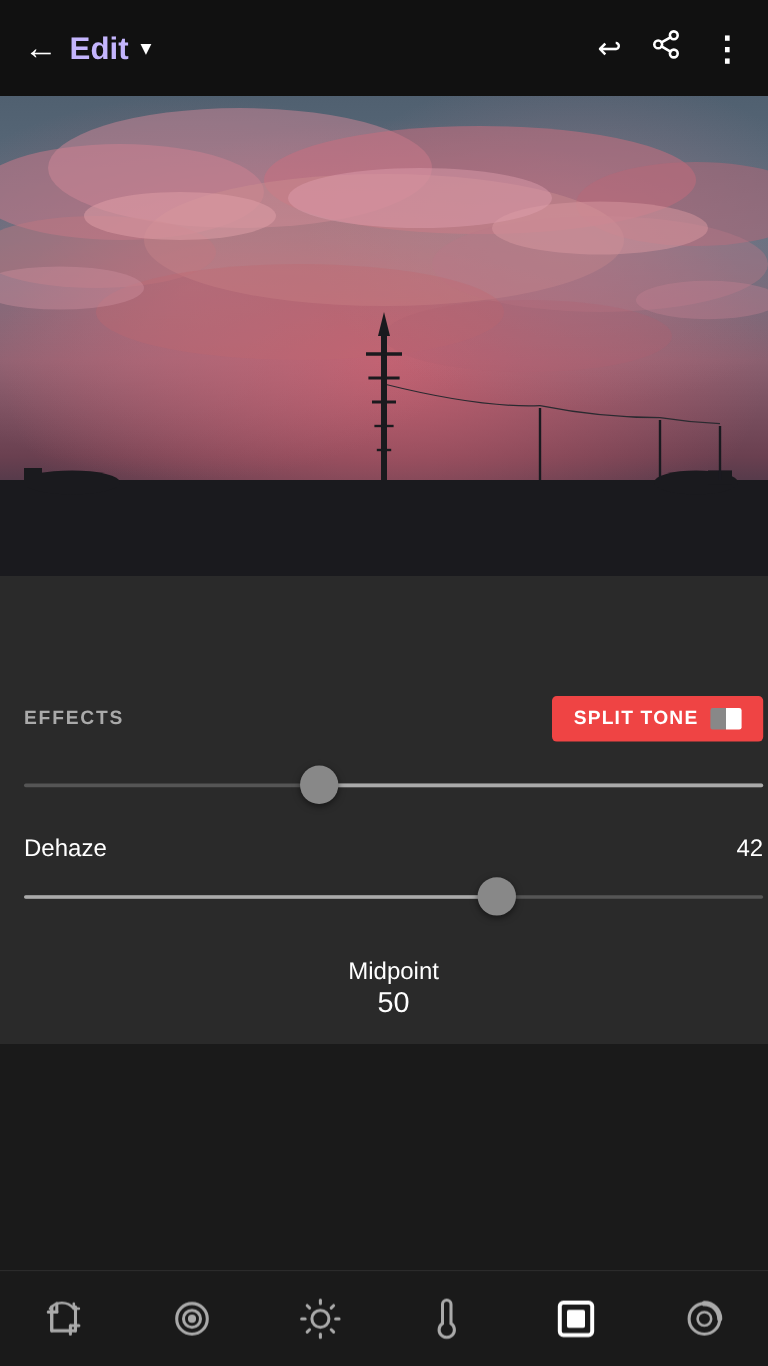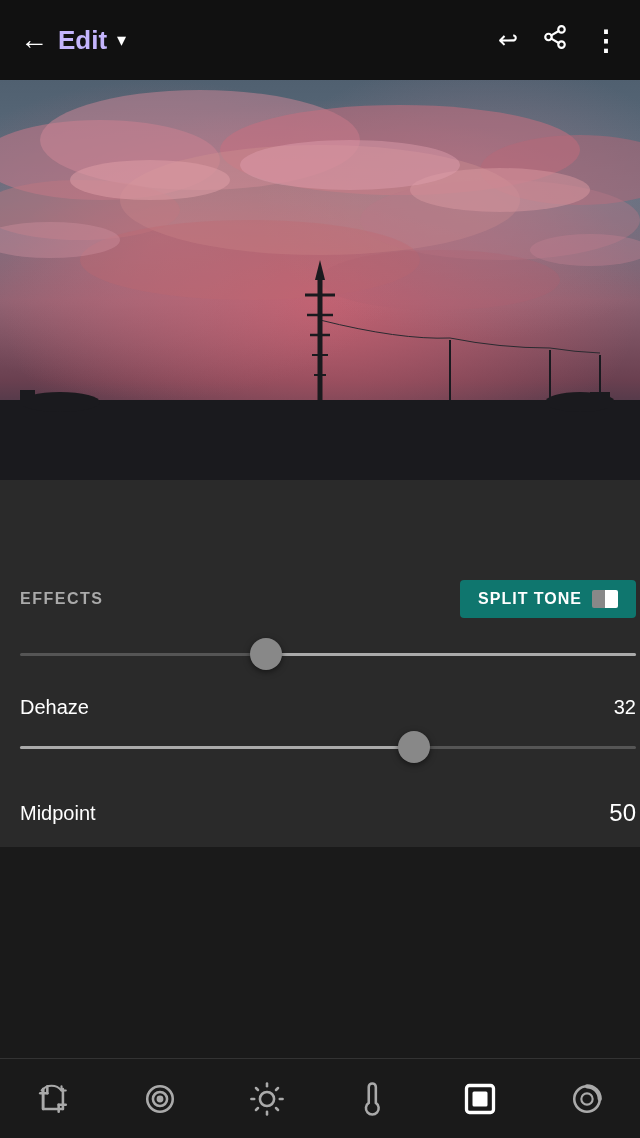--- a/index.html
+++ b/index.html
@@ -81,21 +81,21 @@
       justify-content: space-between;
       padding: 20px 0 18px 0;
     }
     .panel-header-label {
       font-size: 16px;
       font-weight: 600;
       color: #aaaaaa;
       letter-spacing: 1.5px;
     }
     .split-tone-btn {
-      background: #0f766e;
+      background: #ef4444;
       border: none;
       border-radius: 4px;
       padding: 10px 18px;
       display: flex;
       align-items: center;
       gap: 10px;
       cursor: pointer;
     }
     .split-tone-text {
       font-size: 16px;
@@ -162,20 +162,21 @@
       box-shadow: 0 2px 6px rgba(0,0,0,0.5);
       cursor: pointer;
     }
 
     
     .midpoint-row {
       display: flex;
       justify-content: space-between;
       align-items: center;
       padding-top: 10px;
+      flex-direction: column;
     }
     .midpoint-label {
       font-size: 20px;
       color: #ffffff;
     }
     .midpoint-value {
       font-size: 24px;
       color: #ffffff;
     }
 
@@ -331,21 +332,21 @@
 
         <div class="slider-fill" style="left: 40%; right: 0%;"></div>
         <div class="slider-thumb" style="left: 40%;"></div>
       </div>
     </div>
   </div>
 
   <div class="slider-row">
     <div class="slider-label-row">
       <span class="slider-label">Dehaze</span>
-      <span class="slider-value">32</span>
+      <span class="slider-value">42</span>
     </div>
     <div class="slider-track-container">
       <div class="slider-track">
         <div class="slider-fill" style="left: 0%; right: 36%;"></div>
         <div class="slider-thumb" style="left: 64%;"></div>
       </div>
     </div>
   </div>
 
 

